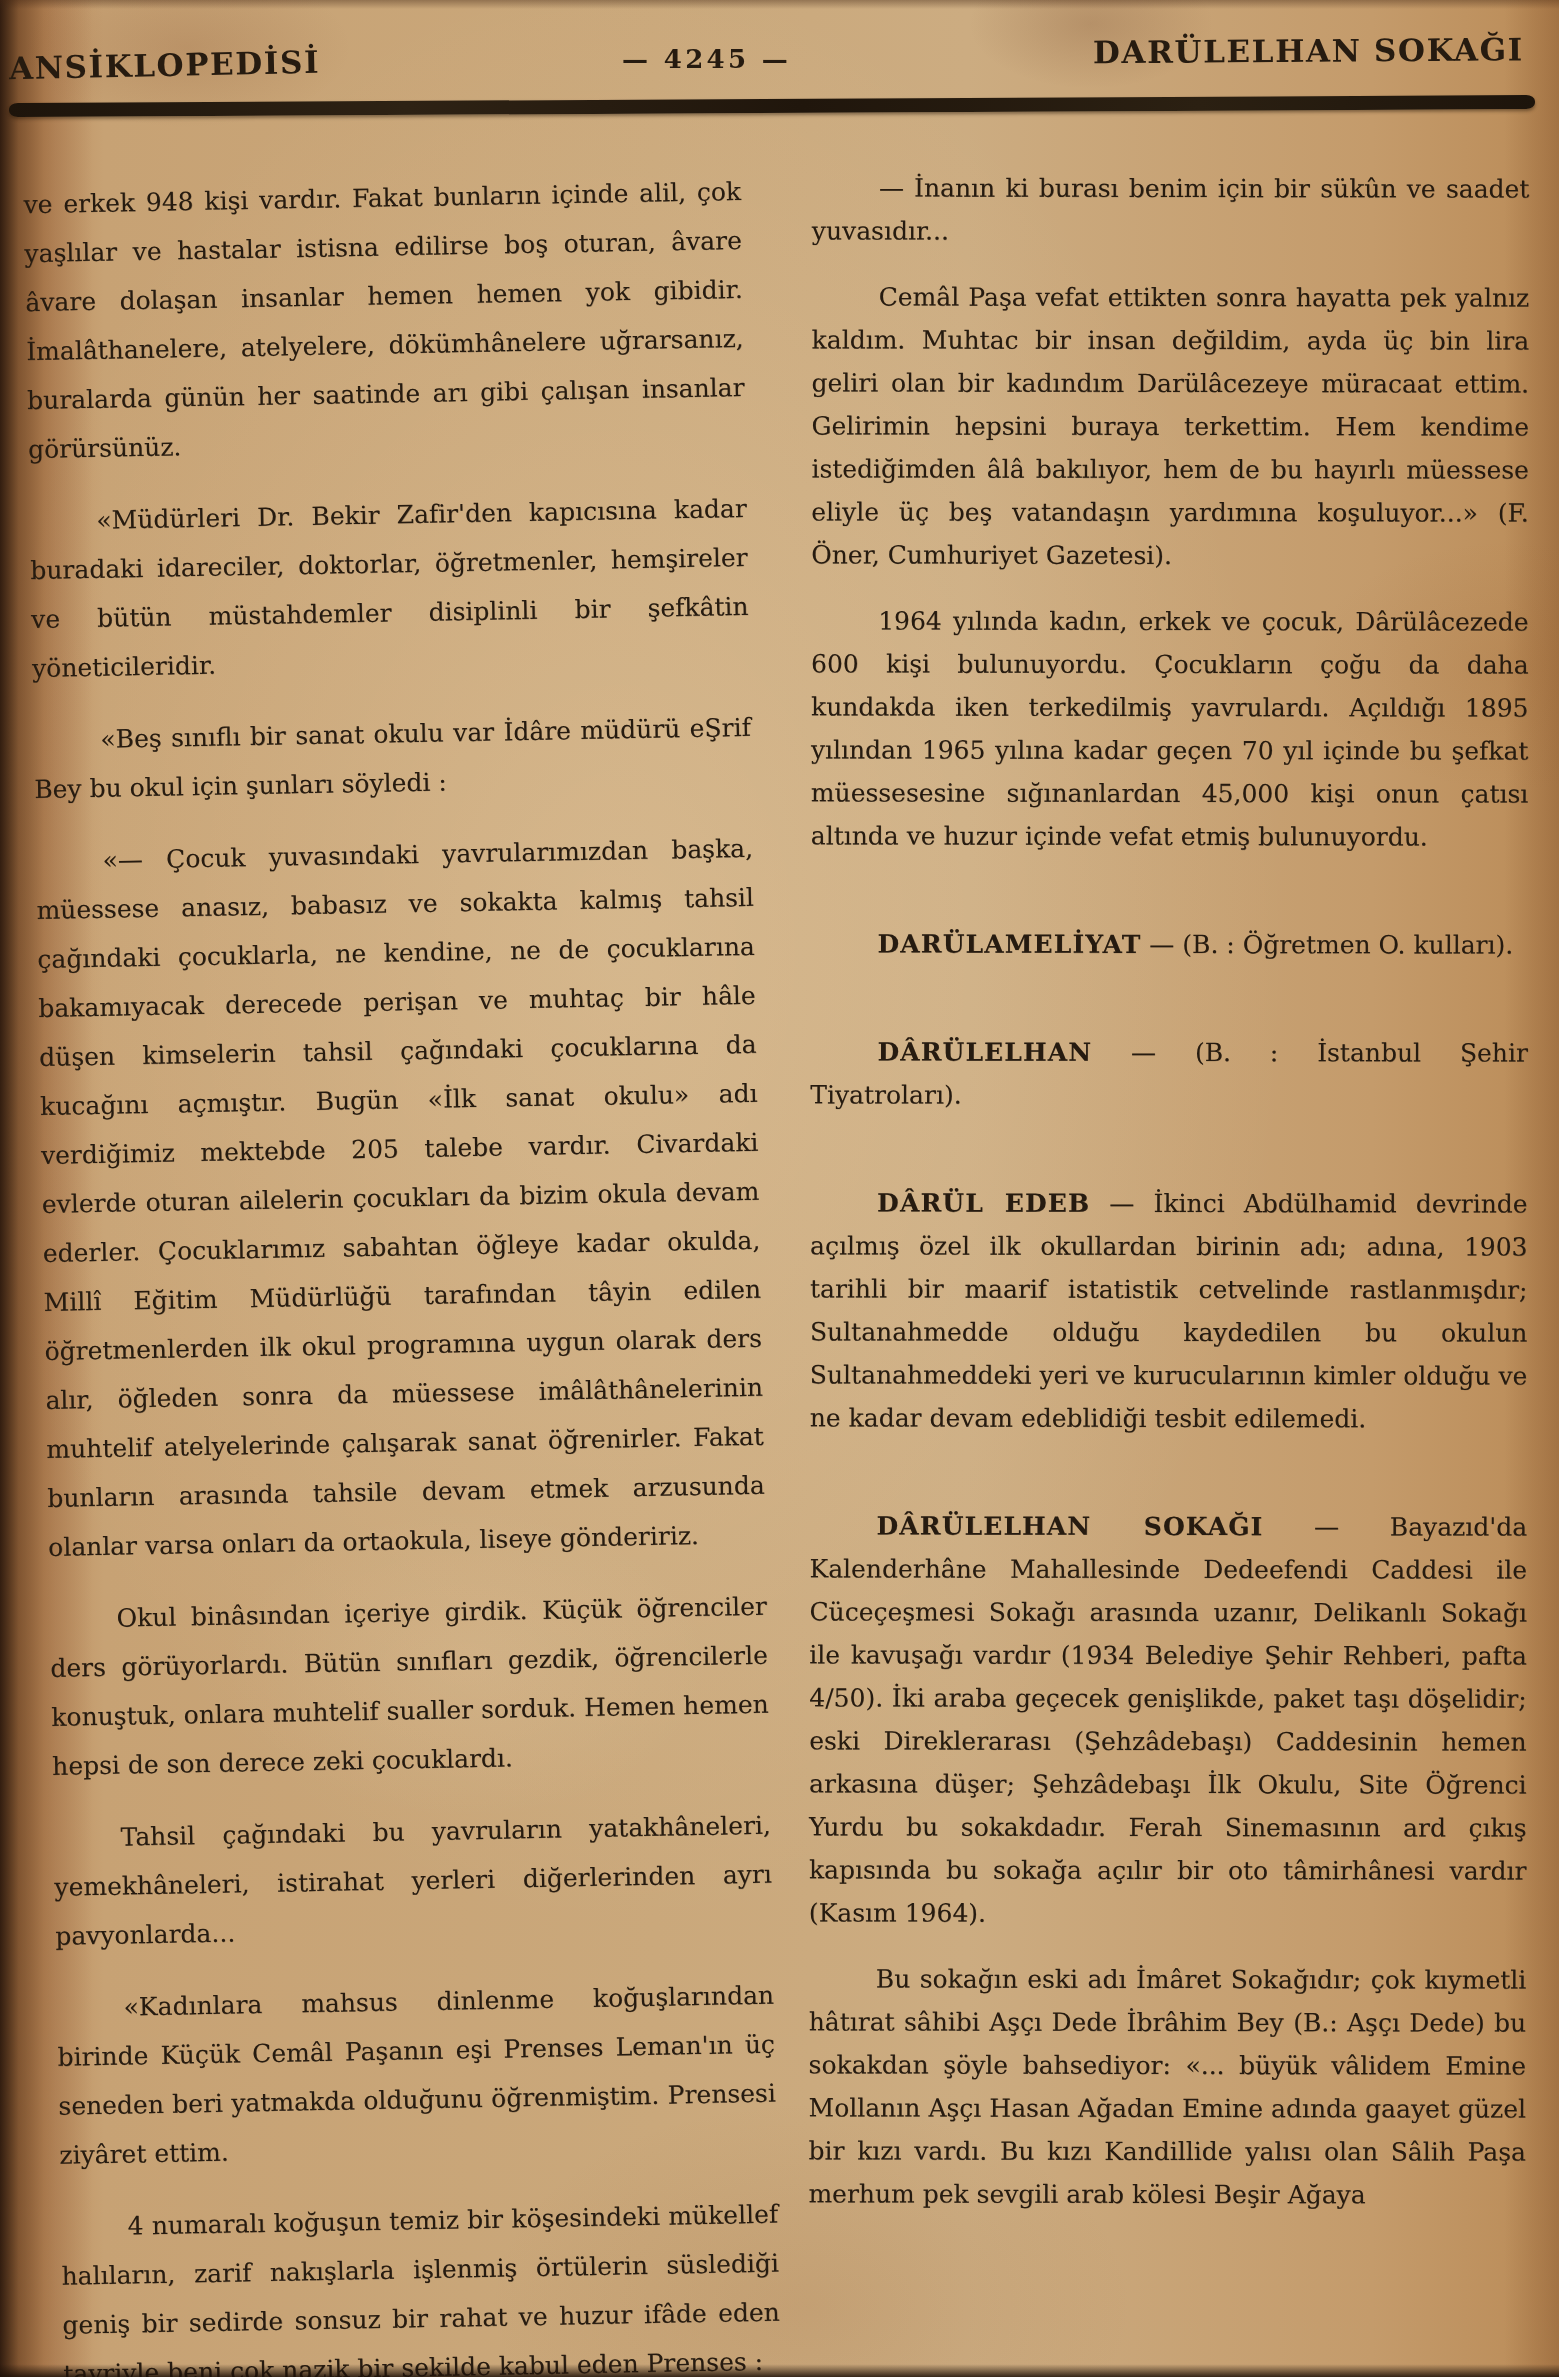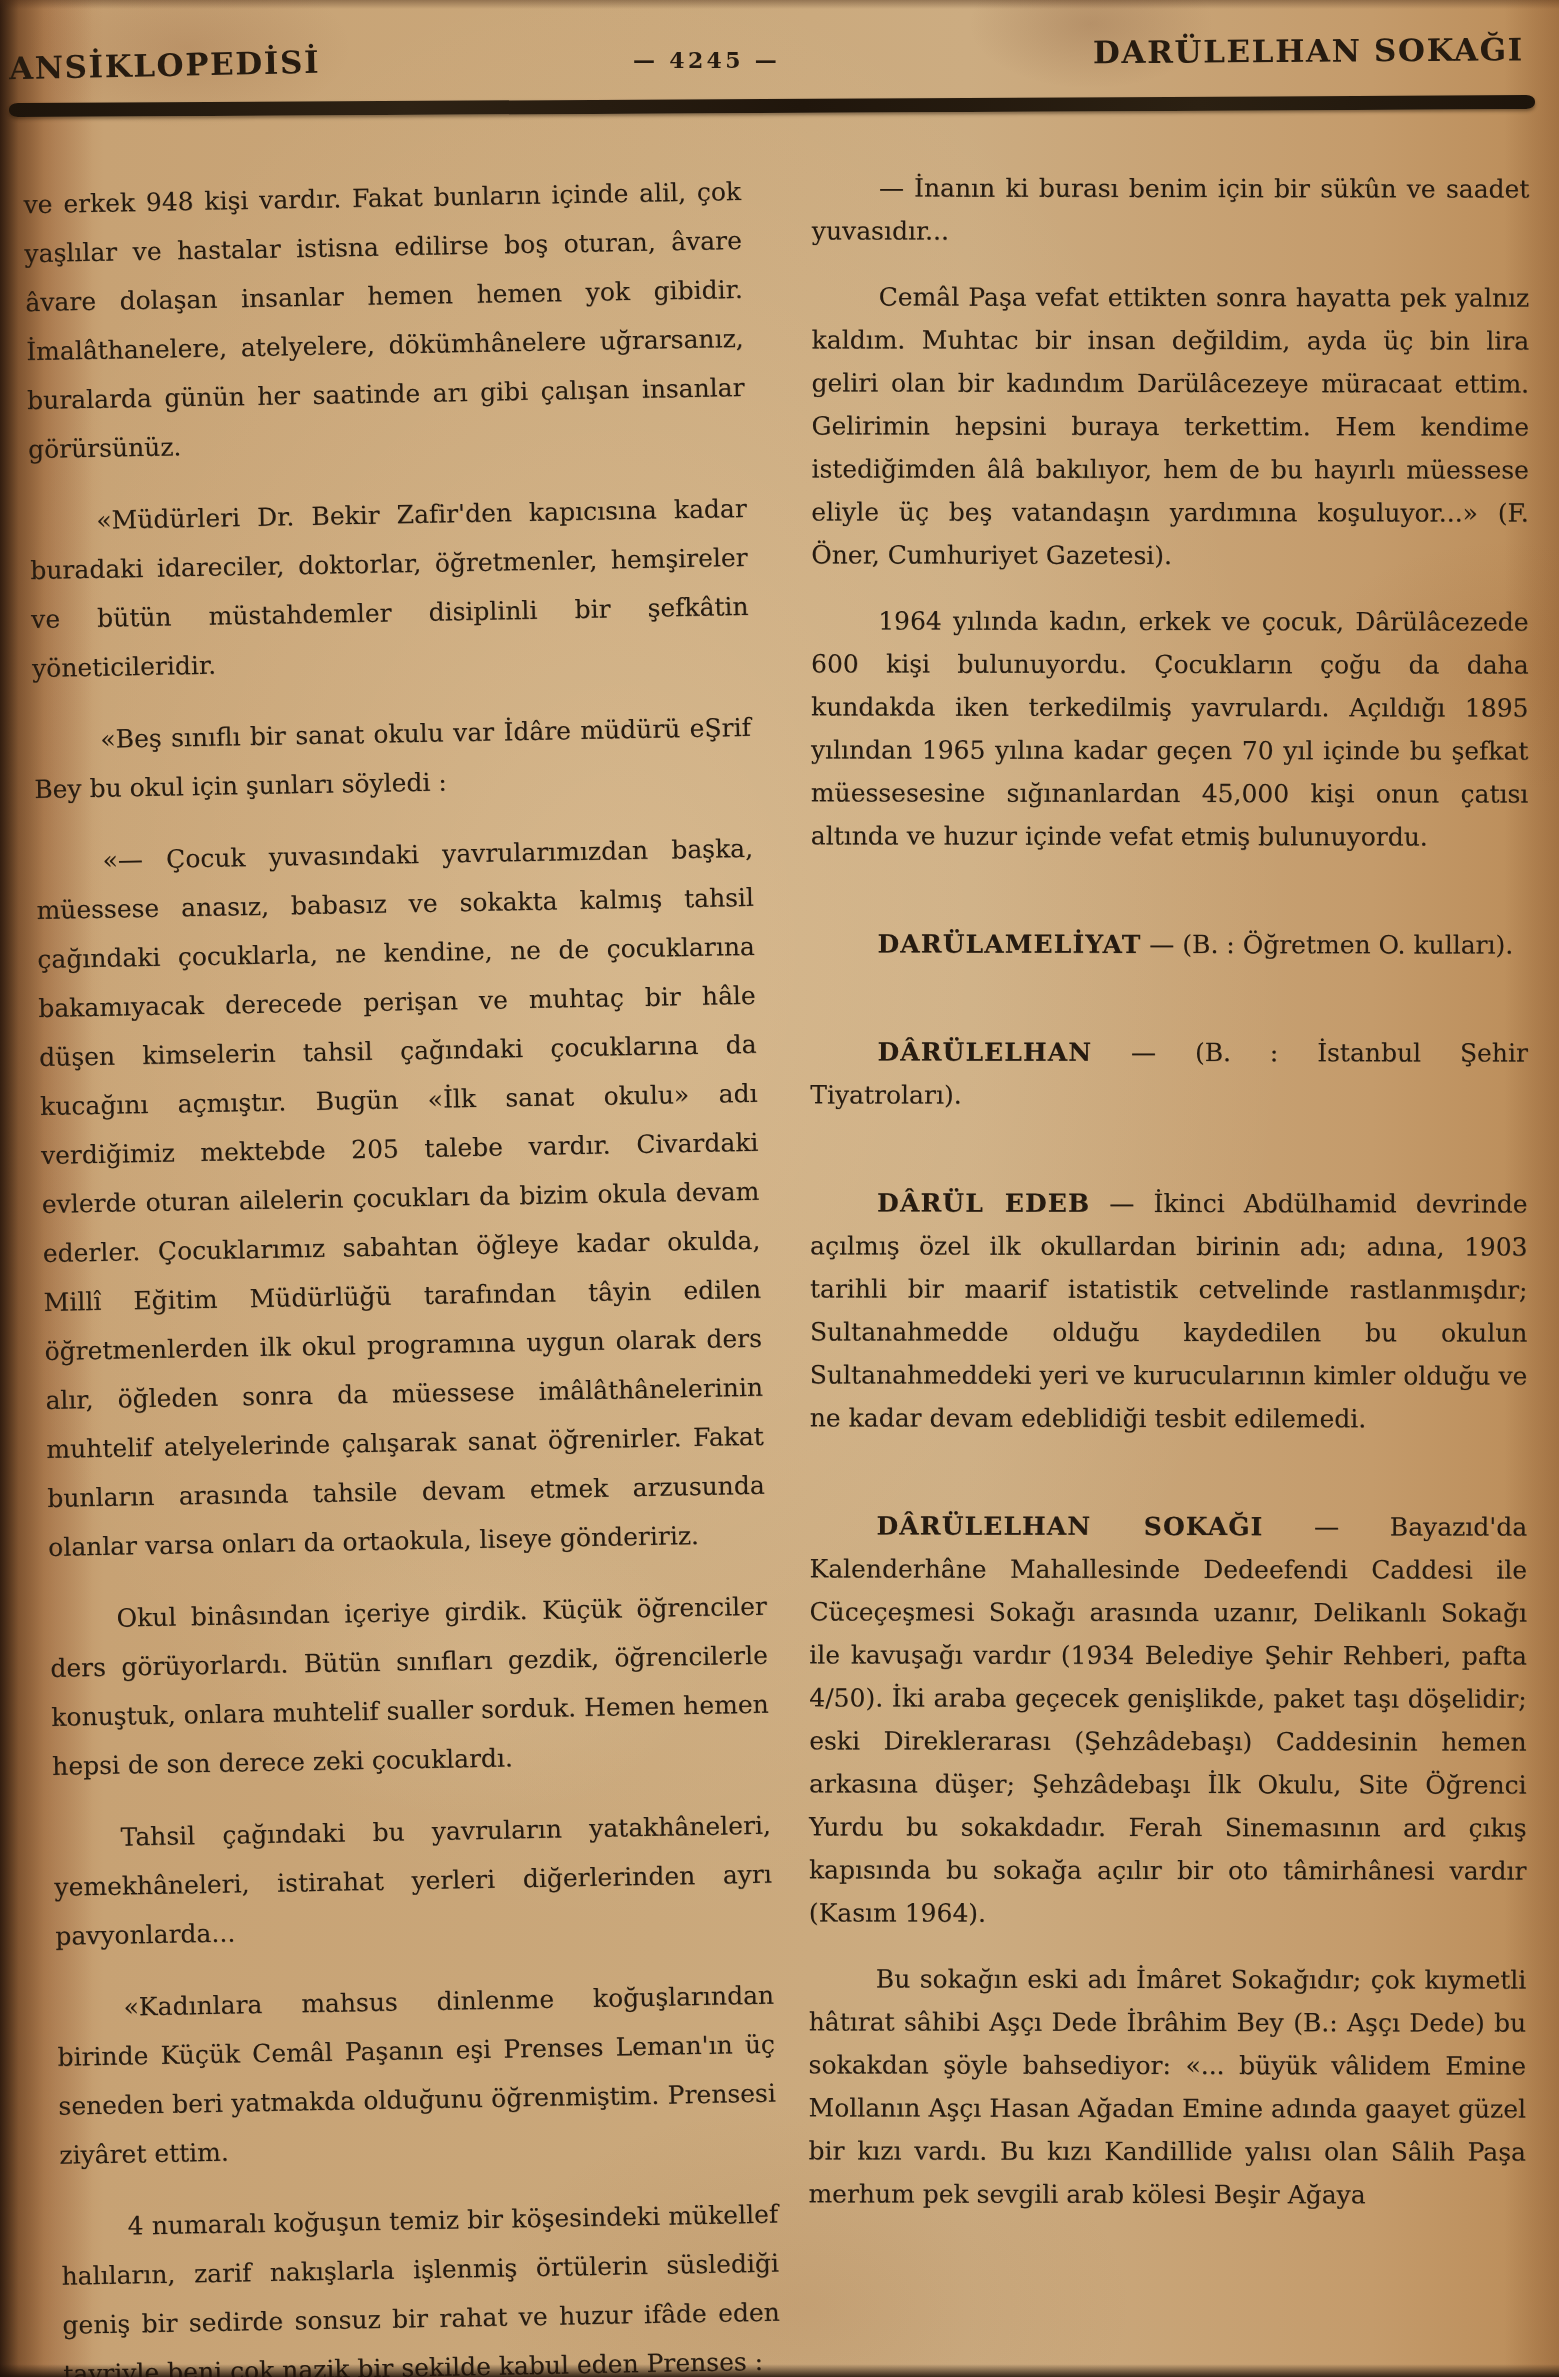--- a/index.html
+++ b/index.html
@@ -32,21 +32,21 @@
       radial-gradient(285px 175px at 97% 28%, rgba(150,92,42,0.14), transparent 72%),
       radial-gradient(449px 285px at 52% 97%, rgba(140,85,40,0.12), transparent 72%),
       radial-gradient(175px 93px at 70% 1%, rgba(92,46,24,0.18), transparent 70%),
       radial-gradient(328px 208px at 30% 70%, rgba(255,240,210,0.10), transparent 75%);
   }
 
   
   .header { position:relative; display:flex; justify-content:space-between; align-items:baseline;
     padding:47px 35px 0 8.8px; font-weight:bold; }
   .header .h-left  { font-size:31px; letter-spacing:1.6px; transform:rotate(-1.2deg); }
-  .header .h-center{ font-size:22px; letter-spacing:3.3px; transform:translateY(-7.7px); }
+  .header .h-center{ font-size:26px; letter-spacing:3.3px; transform:translateY(-7.7px); }
   .header .h-right { font-size:31px; letter-spacing:1.6px; transform:translateY(-14.2px) rotate(-0.4deg); }
 
   .rule { margin:16.4px 24px 0 8.8px; height:14.2px; border-radius:8.8px/6px;
     transform:rotate(-0.3deg);
     background:linear-gradient(90deg,#1d140b,#2e2214 26%,#20160c 52%,#2b2012 78%,#1d140b);
     box-shadow:0 2.2px 3.3px rgba(42,26,12,0.45); }
 
   
   .columns { display:flex; gap:69px; padding:53px 32px 0 23px; }
   .col { flex:1; font-size:25px; text-align:justify;

